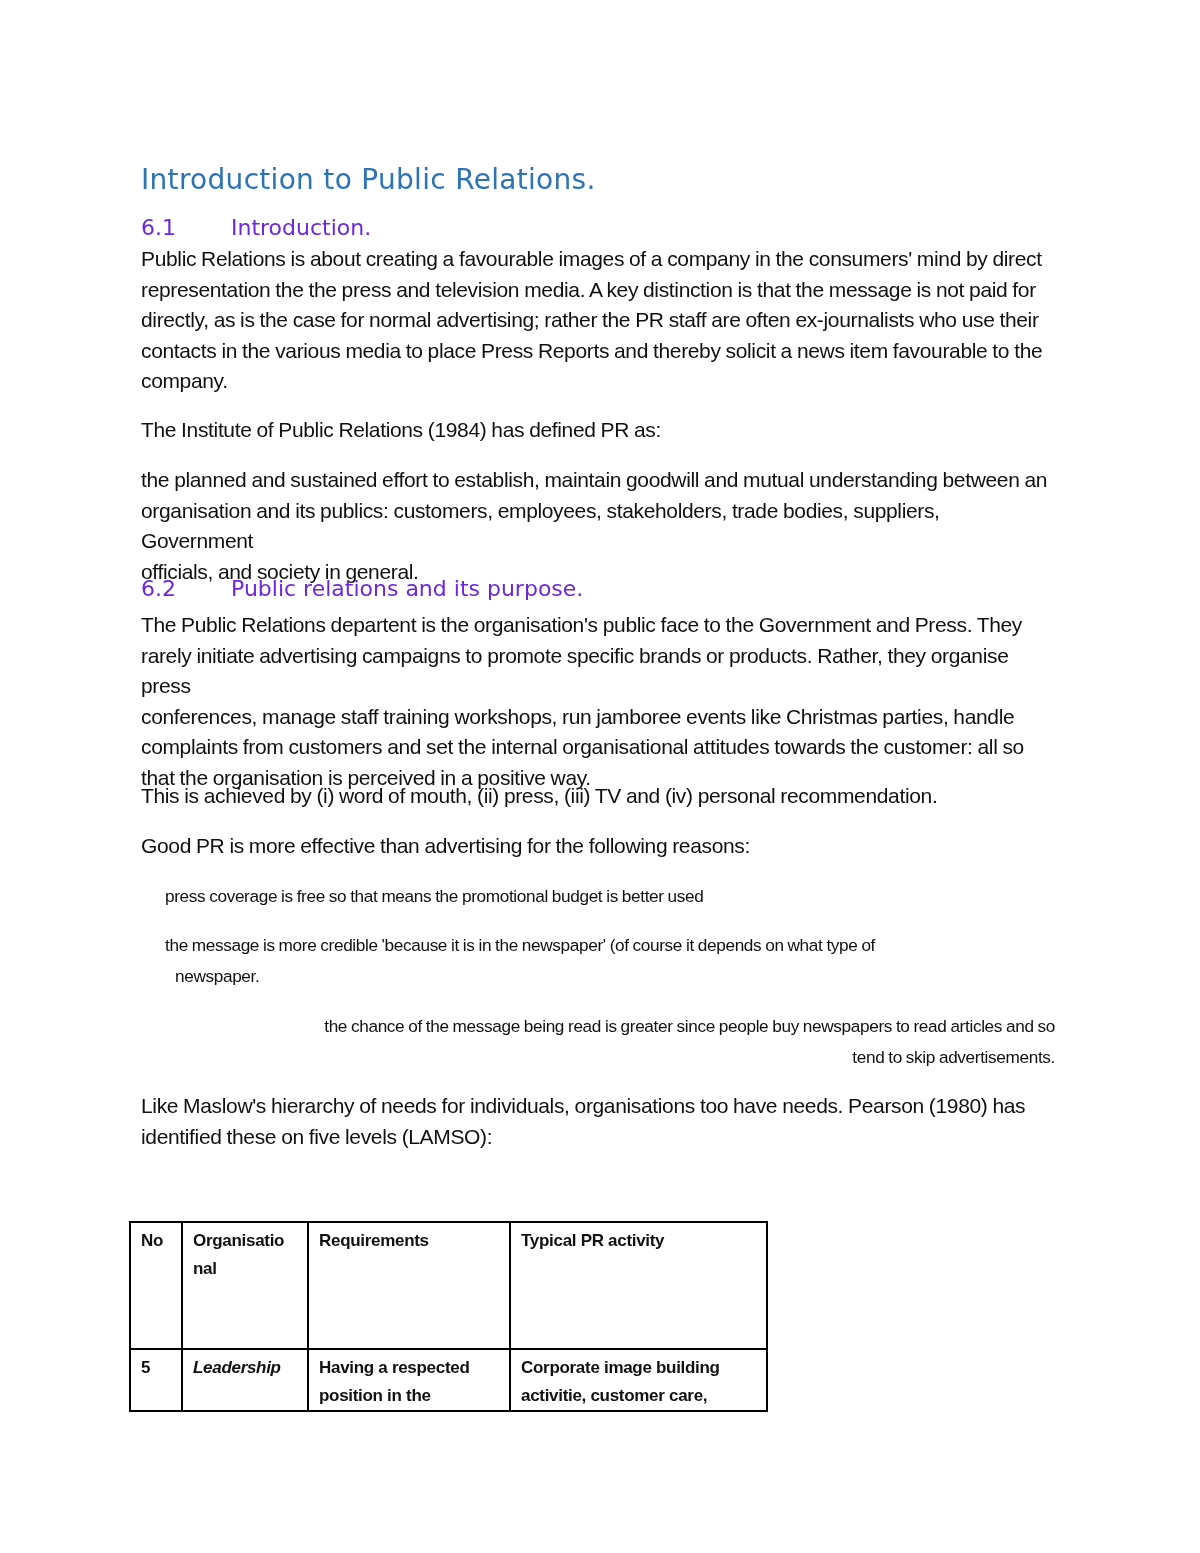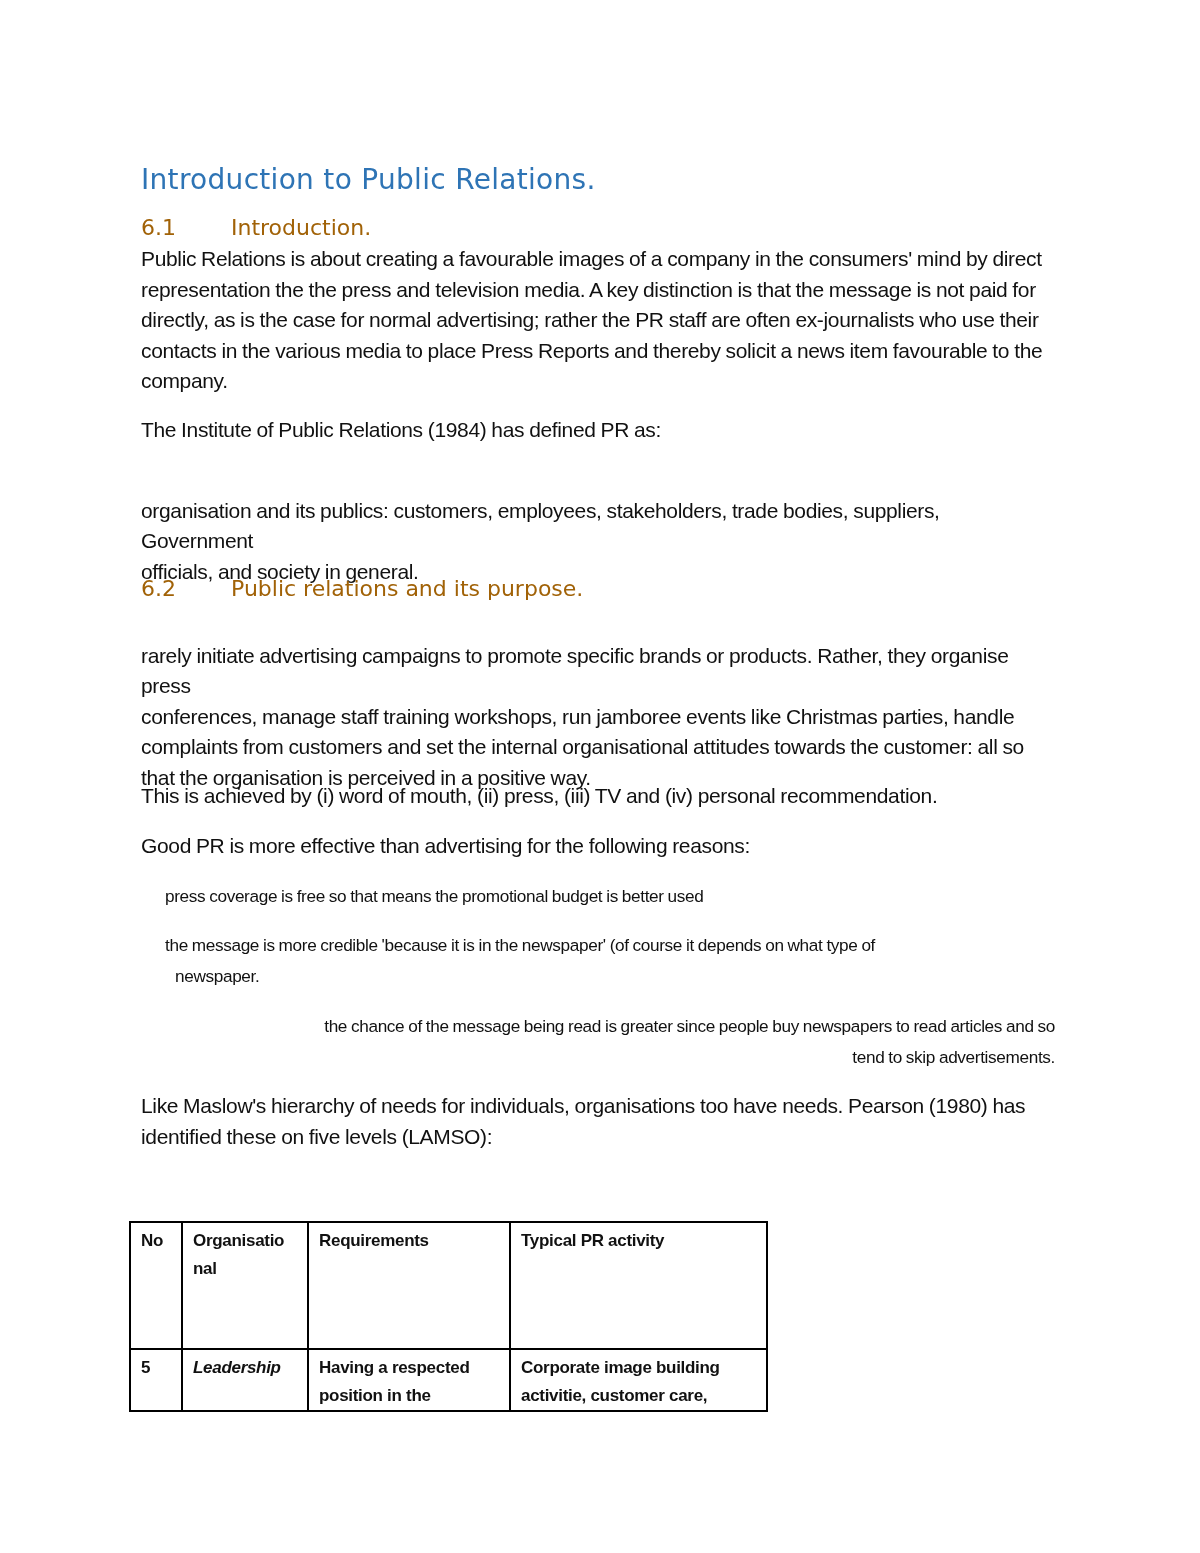--- a/index.html
+++ b/index.html
@@ -2,21 +2,21 @@
 <html><head>
 <meta charset="utf-8">
 <style>
   html, body { margin:0; padding:0; background:#ffffff; }
   body { width:1200px; height:1553px; position:relative; overflow:hidden;
          font-family:"Liberation Sans", sans-serif; color:#111; }
   .page { position:absolute; left:0; top:0; width:1200px; height:1553px; }
   .h1 { position:absolute; left:141px; top:163px; font-family:"DejaVu Sans", sans-serif;
         font-size:28px; color:#2e74b5; letter-spacing:0.3px; margin:0; font-weight:normal; white-space:nowrap; }
   .h2 { position:absolute; left:141px; font-family:"DejaVu Sans", sans-serif;
-        font-size:22px; color:#a16207; margin:0; font-weight:normal; white-space:nowrap; }
+        font-size:22px; color:#6d28d9; margin:0; font-weight:normal; white-space:nowrap; }
   .h2 .num { display:inline-block; width:90px; }
   .p { position:absolute; left:141px; width:915px; font-size:21px; line-height:30.5px;
        margin:0; letter-spacing:-0.35px; word-spacing:-0.5px; }
   .bullet { position:absolute; left:165px; width:890px; font-size:17.2px; line-height:30.5px;
             margin:0; letter-spacing:-0.35px; word-spacing:-0.5px; text-indent:0; }
   .bullet .cont { display:block; padding-left:10px; }
   table.lamso { position:absolute; left:129px; top:1221px; border-collapse:collapse;
                 font-size:17px; letter-spacing:-0.3px; }
   table.lamso td, table.lamso th { border:2px solid #000; vertical-align:top; text-align:left;
                 padding:4px 10px 0 10px; line-height:28px; font-weight:bold; }
@@ -42,31 +42,31 @@
     <span>directly, as is the case for normal advertising; rather the PR staff are often ex-journalists who use their</span><br>
     <span>contacts in the various media to place Press Reports and thereby solicit a news item favourable to the</span><br>
     <span>company.</span>
   </p>
 
   <p class="p" style="top:415px;">
     <span>The Institute of Public Relations (1984) has defined PR as:</span>
   </p>
 
   <p class="p" style="top:465px;">
-    <br>
+    <span>the planned and sustained effort to establish, maintain goodwill and mutual understanding between an</span><br>
     <span>organisation and its publics: customers, employees, stakeholders, trade bodies, suppliers, Government</span><br>
     <span>officials, and society in general.</span>
   </p>
 
   <h2 class="h2" style="top:576px;">
     <span class="num">6.2</span><span>Public relations and its purpose.</span>
   </h2>
 
   <p class="p" style="top:610px;">
-    <br>
+    <span>The Public Relations departent is the organisation's public  face to the Government and Press. They</span><br>
     <span>rarely initiate advertising campaigns to promote specific brands or products. Rather, they organise press</span><br>
     <span>conferences, manage staff training workshops, run jamboree events like Christmas parties, handle</span><br>
     <span>complaints from customers and set the internal organisational attitudes towards the customer: all so</span><br>
     <span>that the organisation is perceived in a positive way.</span>
   </p>
 
   <p class="p" style="top:831px;">
     <span>Good PR is more effective than advertising for the following reasons:</span>
   </p>
 

